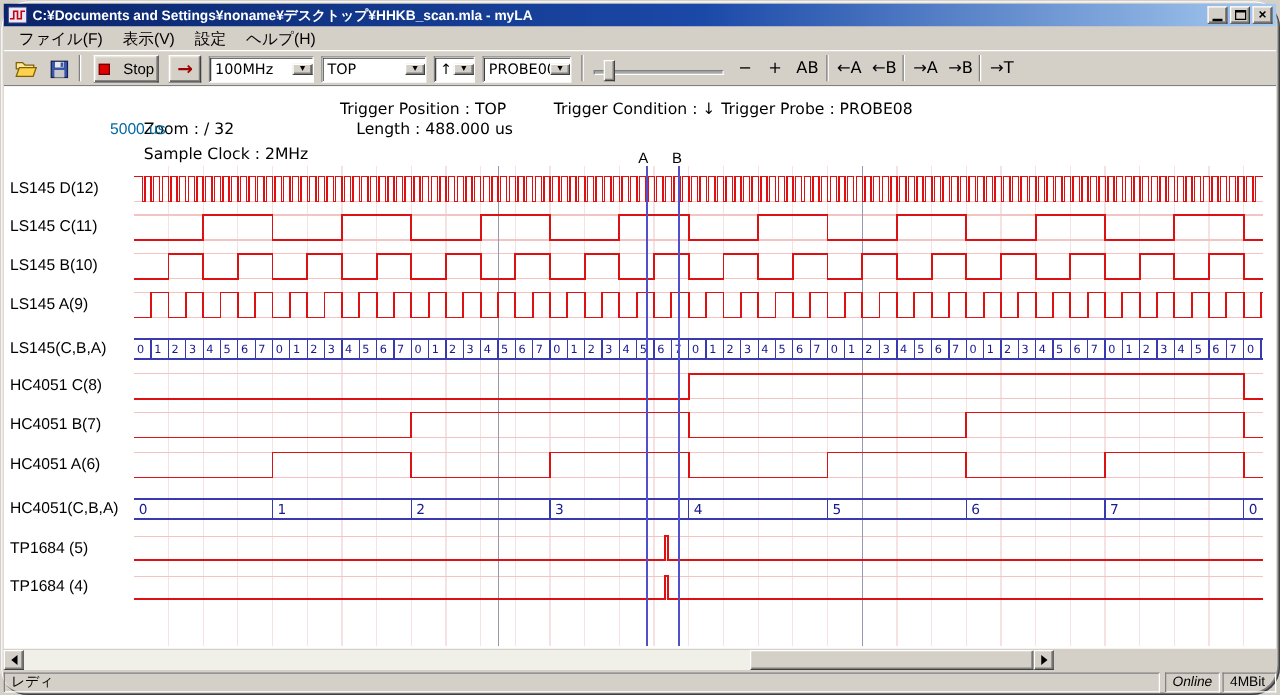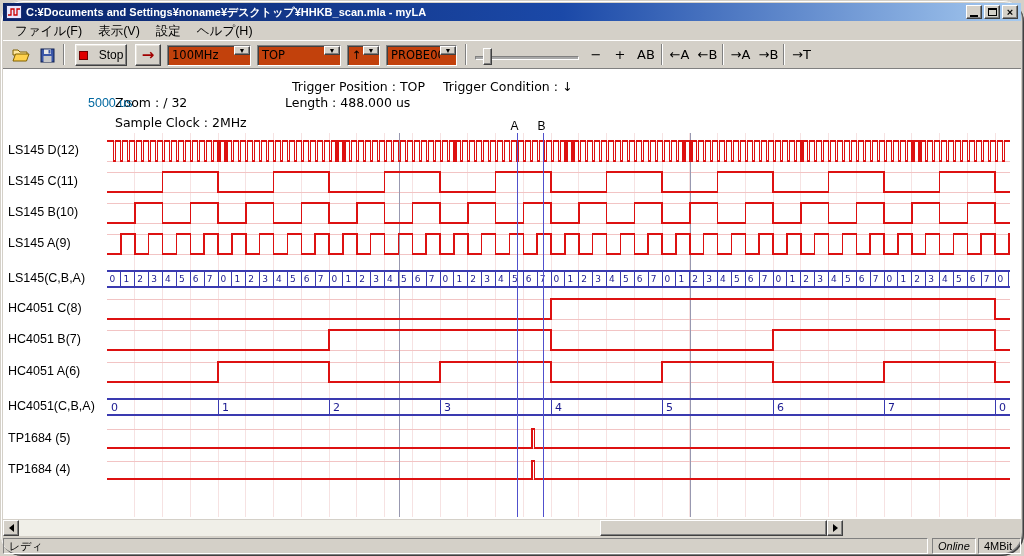--- a/index.html
+++ b/index.html
@@ -37,23 +37,23 @@
               display:flex; align-items:center; justify-content:center; }
   .raised { background:#d4d0c8; border:1px solid; border-color:#ffffff #404040 #404040 #ffffff;
             box-shadow:inset -1px -1px 0 #808080, inset 1px 1px 0 #e8e4dc; }
   .stop-btn { position:absolute; left:72px; top:4px; width:52px; height:22px;
               display:flex; align-items:center; justify-content:center; gap:11px;
               font-size:12px; color:#000; }
   .stop-square { width:9px; height:9px; background:#e00000; border:1px solid #700000; flex:none; }
   .run-btn { position:absolute; left:132px; top:4px; width:26px; height:22px;
              font-size:15px; font-weight:bold; color:#a00000; text-align:center; line-height:20px;
              font-family:"DejaVu Sans",sans-serif; }
-  .combo { position:absolute; top:5px; height:21px; background:#c2410c;
+  .combo { position:absolute; top:5px; height:21px; background:#ffffff;
            border:1px solid; border-color:#808080 #ffffff #ffffff #808080;
-           box-shadow:inset 1px 1px 0 #404040; display:flex; align-items:flex-start; }
+           box-shadow:inset 1px 1px 0 #404040; display:flex; align-items:center; }
   .combo-value { flex:1; font-size:11.5px; line-height:19px; padding-left:4px; color:#000;
                  font-family:"DejaVu Sans",sans-serif; white-space:nowrap; overflow:hidden; }
   .combo-arrow { width:16px; flex:none; background:#d4d0c8;
                  border:1px solid; border-color:#ffffff #404040 #404040 #ffffff;
                  box-shadow:inset -1px -1px 0 #808080;
                  font-size:7px; color:#000; display:flex; align-items:center; justify-content:center; }
   .slider-track { position:absolute; left:472px; top:16px; width:104px; height:4px;
                   background:#a8a8a8; border:1px solid; border-color:#808080 #ffffff #ffffff #808080; }
   .slider-thumb { position:absolute; left:480px; top:8px; width:9px; height:17px;
                   background:#d4d0c8; border:1px solid; border-color:#ffffff #404040 #404040 #ffffff;
@@ -175,22 +175,23 @@
     <span class="tool-sep" style="left:719px;"></span>
     <span class="flatbtn" style="left:724px;width:27px;">→A</span>
     <span class="flatbtn" style="left:752px;width:27px;">→B</span>
     <span class="tool-sep" style="left:780px;"></span>
     <span class="flatbtn" style="left:785px;width:27px;">→T</span>
   </div>
 
   <div class="client"></div>
 
   <span class="info-text" style="left:115px;top:79px;margin-top:36px;">Sample Clock : 2MHz</span>
-  <span class="info-text" style="left:292px;top:79px;">Trigger Position : TOP</span>
+  <span class="info-text" style="left:272px;top:79px;">Trigger Position : TOP</span>
   <span class="info-text" style="left:443px;top:79px;">Trigger Condition : ↓</span>
+  <span class="info-text" style="left:577px;top:79px;">Trigger Probe : PROBE08</span>
   <span class="info-text" style="left:115px;top:95px;">Zoom : /  32</span>
   <span class="info-text" style="left:285px;top:95px;">Length : 488.000 us</span>
 
   <span class="time-label">5000 us</span>
   <span class="marker-label" style="left: 510.5px;">A</span>
   <span class="marker-label" style="left: 537.5px;">B</span>
 
   <div id="chlabels">
       <div class="ch-label" style="top: 143px;">LS145 D(12)</div>
       <div class="ch-label" style="top: 174px;">LS145 C(11)</div>

